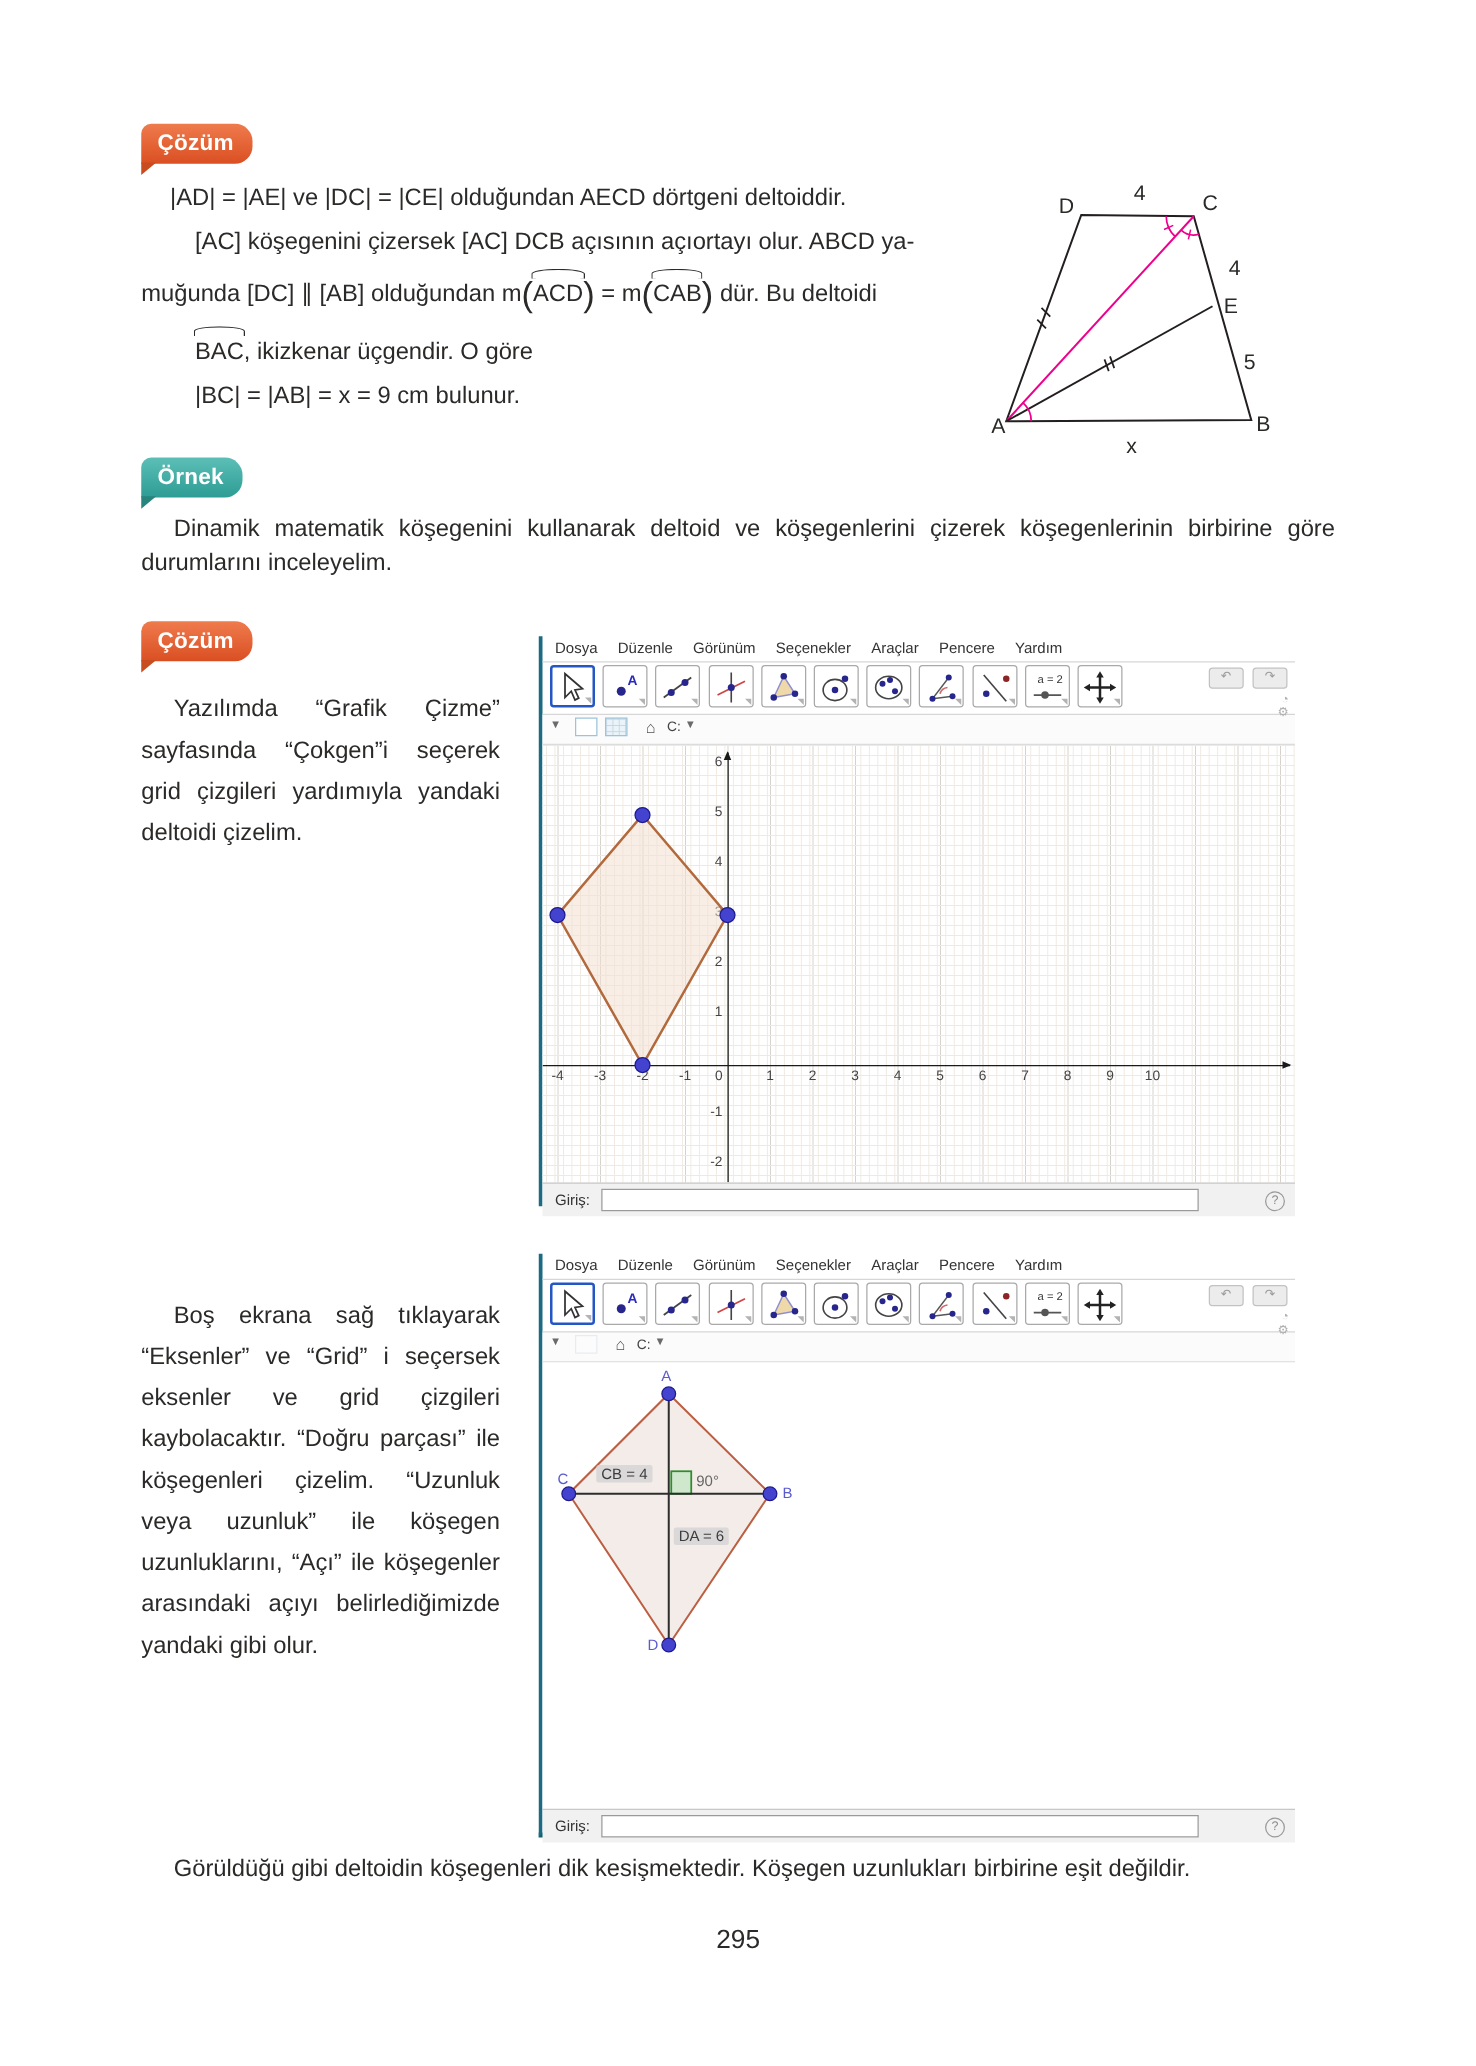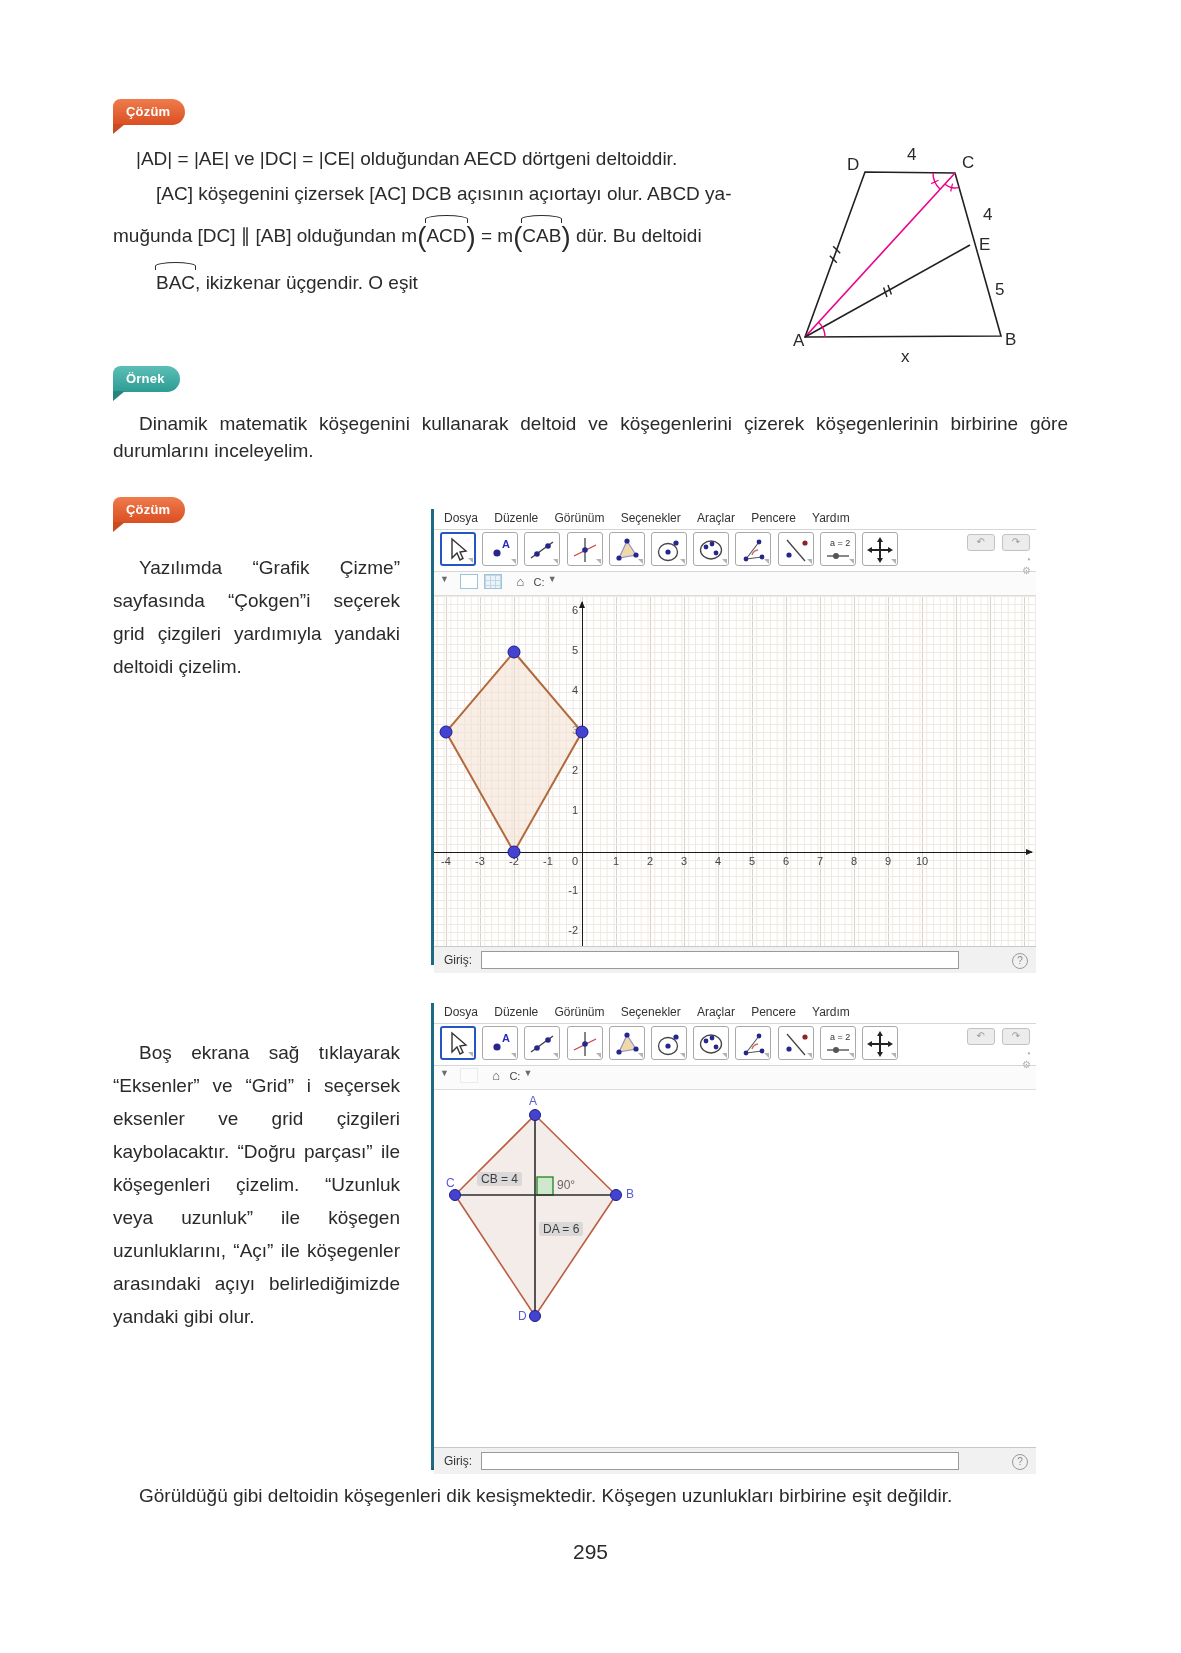--- a/index.html
+++ b/index.html
@@ -1,20 +1,20 @@
 <!DOCTYPE html>
 <html><head>
 <meta charset="utf-8">
 <style>
   html,body{margin:0;padding:0;background:#ffffff;}
   #page{position:relative;width:1181px;height:1653px;background:#fff;
         font-family:"Liberation Sans", sans-serif;color:#2b2a29;overflow:hidden;}
 
   
-  .badge{position:absolute;display:inline-block;color:#fff;font-weight:bold;font-size:13px;
+  .badge{position:absolute;display:inline-block;color:#fff;font-weight:bold;font-size:18px;
          padding:5px 15px 6px 13px;border-radius:8px 14px 14px 0;letter-spacing:.2px;}
   .badge::after{content:'';position:absolute;left:0;bottom:-9px;width:0;height:0;
          border-top:10px solid transparent;border-left:0;border-right:12px solid transparent;}
   .badge.orange{background:linear-gradient(180deg,#ef7b4d,#da4f22);}
   .badge.orange::after{border-top-color:#c94b20;}
   .badge.teal{background:linear-gradient(180deg,#5cbfb7,#2d9c94);}
   .badge.teal::after{border-top-color:#27857e;}
 
   
   .sol1{position:absolute;left:136px;top:146px;width:665px;font-size:19px;color:#2b2a29;}
@@ -112,21 +112,22 @@
 <body>
 
 <div id="page">
 
   <div class="badge orange" style="left:113px;top:99px;">Çözüm</div>
 
   <div class="sol1">
     <div class="s1-line"><span>|AD| = |AE| ve |DC| = |CE| olduğundan AECD dörtgeni deltoiddir.</span></div>
     <div class="s1-line indent"><span>[AC] köşegenini çizersek [AC] DCB açısının açıortayı olur. ABCD ya-</span></div>
     <div class="s1-line formula" style="margin-left:-23px;"><span>muğunda [DC] ∥ [AB] olduğundan m</span><span class="bp">(</span><span class="arc">ACD</span><span class="bp">)</span><span> = m</span><span class="bp">(</span><span class="arc">CAB</span><span class="bp">)</span><span> dür. Bu deltoidi</span></div>
-    <div class="s1-line arcline indent"><span class="arc">BAC</span><span>, ikizkenar üçgendir. O eşit</span></div>
+    <div class="s1-line arcline indent"><span class="arc">BAC</span><span>, ikizkenar üçgendir. O göre</span></div>
+    <div class="s1-line indent"><span>|BC| = |AB| = x = 9 cm bulunur.</span></div>
   </div>
 
   <svg class="fig1" width="232" height="228" viewBox="0 0 232 228">
     <polygon points="12,197 72,32 162,33 208,196" fill="none" stroke="#231f20" stroke-width="1.6"></polygon>
     <line x1="12" y1="197" x2="162" y2="33" stroke="#ec008c" stroke-width="1.6"></line>
     <line x1="12" y1="197" x2="177" y2="105" stroke="#231f20" stroke-width="1.6"></line>
 
     <line x1="36.8" y1="115.7" x2="43.8" y2="122.7" stroke="#231f20" stroke-width="1.4"></line>
     <line x1="40.2" y1="106.3" x2="47.2" y2="113.3" stroke="#231f20" stroke-width="1.4"></line>
 

